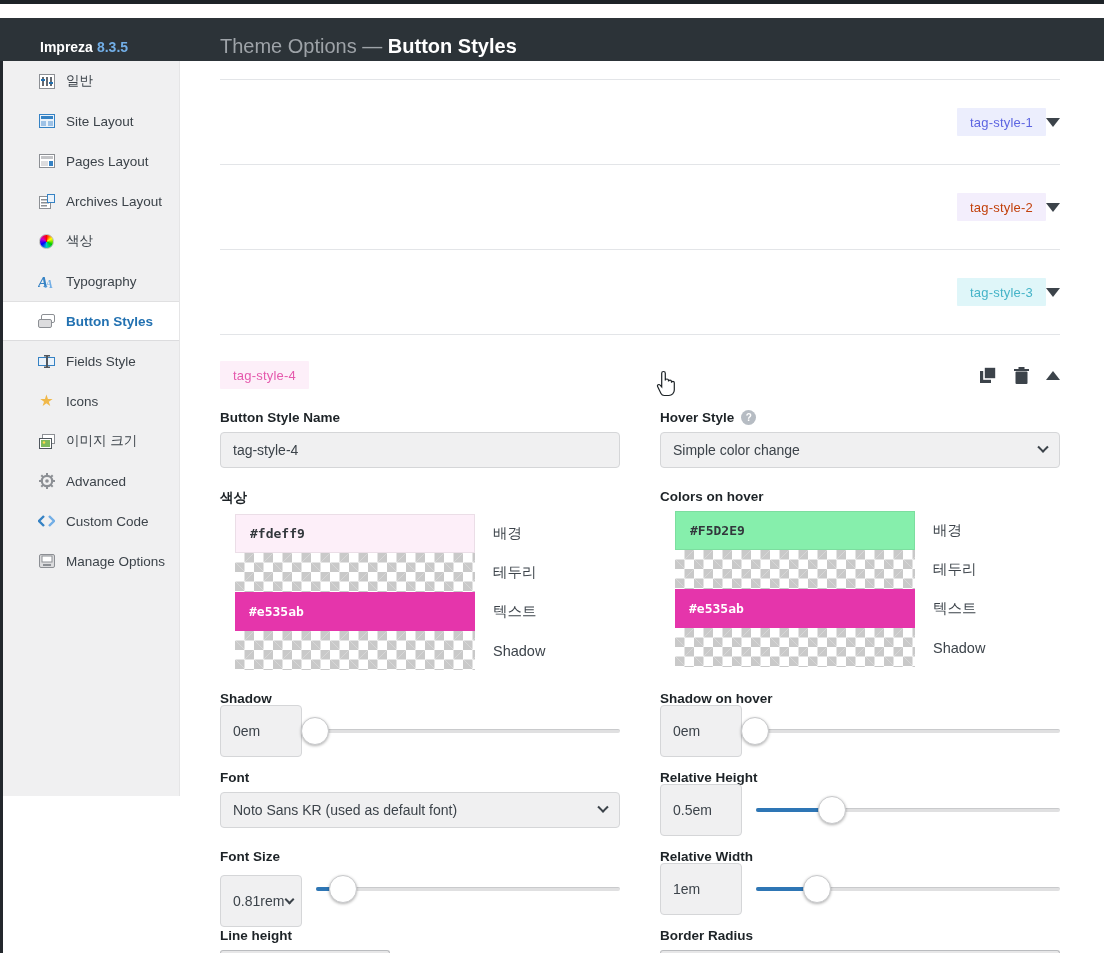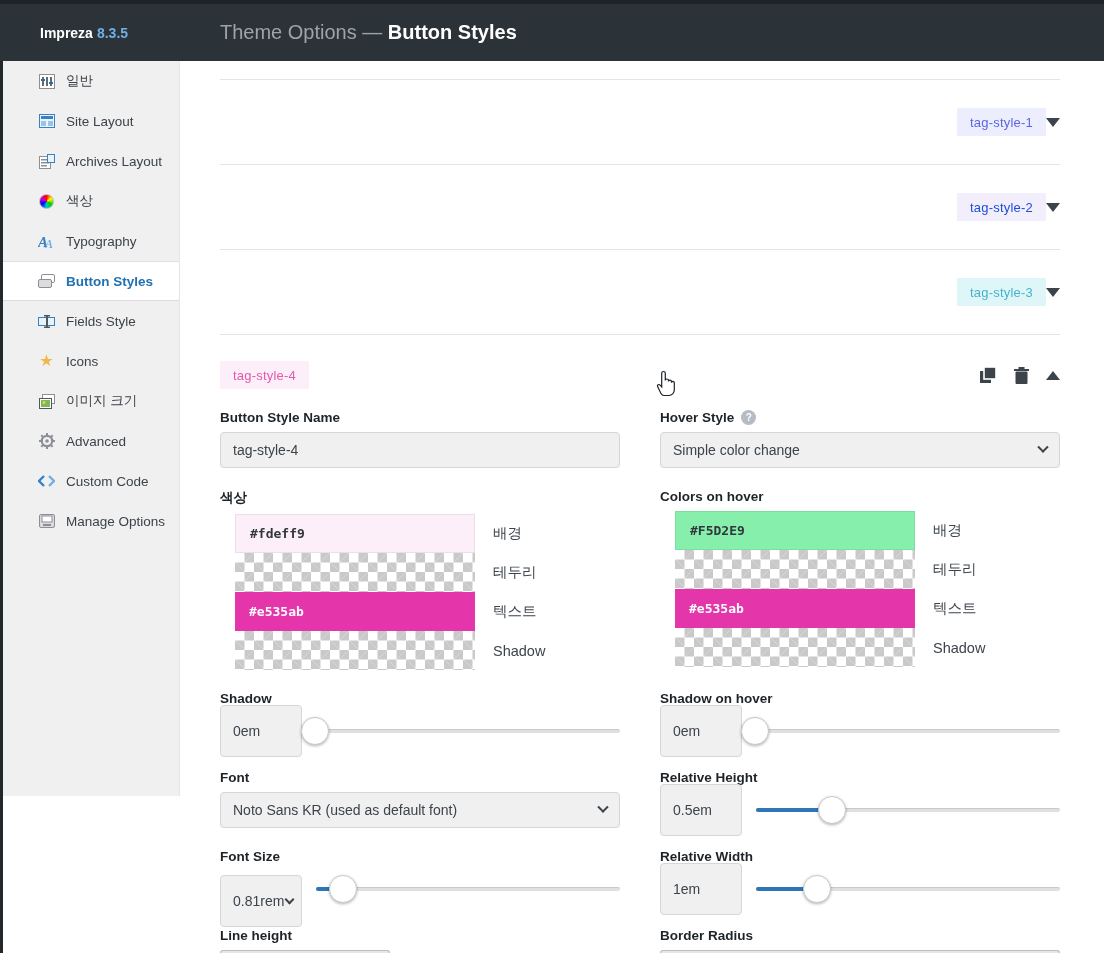--- a/index.html
+++ b/index.html
@@ -3,21 +3,21 @@
 <meta charset="utf-8">
 <style>
   * { margin:0; padding:0; box-sizing:border-box; }
   body { font-family:"Liberation Sans","DejaVu Sans",sans-serif; background:#fff; }
   #page { position:relative; width:1104px; height:953px; overflow:hidden; background:#fff; }
 
   
   .top-strip { position:absolute; left:0; top:0; width:1104px; height:4px; background:#1d2327; }
 
   
-  .header { position:absolute; left:0; top:4px; width:1104px; height:57px; background:#2c3338; display:flex; align-items:center; }
+  .header { position:absolute; left:0; top:18px; width:1104px; height:57px; background:#2c3338; display:flex; align-items:center; }
   .brand { width:180px; padding-left:40px; font-size:14px; font-weight:700; color:#ffffff; white-space:nowrap; }
   .brand .ver { color:#72aee6; font-weight:700; margin-left:4px; }
   .htitle { padding-left:40px; font-size:20px; color:#9ea3a8; white-space:nowrap; }
   .htitle .strong { color:#ffffff; font-weight:700; }
 
   
   .sidebar { position:absolute; left:0; top:61px; width:180px; height:735px; background:#f0f0f1; border-right:1px solid #e5e5e6; }
   .edge { position:absolute; left:0; top:61px; width:3px; height:892px; background:#23282d; }
   .side-item { position:relative; height:40px; display:flex; align-items:center; padding-left:38px; cursor:pointer; }
   .side-item .ic { width:17px; height:17px; margin-right:11px; display:flex; align-items:center; justify-content:center; flex:none; }
@@ -110,20 +110,31 @@
     <div class="side-item">
       <span class="ic">
           <svg width="16" height="14">
             <rect x="0.5" y="0.5" width="15" height="13" fill="#eaf2fa" stroke="#3582c4"></rect>
             <rect x="2" y="2" width="12" height="3" fill="#3582c4"></rect>
             <rect x="2" y="7" width="5" height="5" fill="#9ec2e6"></rect>
             <rect x="9" y="7" width="5" height="5" fill="#9ec2e6"></rect>
           </svg>
         </span>
       <span class="lbl">Site Layout</span>
+    </div>
+    <div class="side-item">
+      <span class="ic">
+          <svg width="16" height="14">
+            <rect x="0.5" y="0.5" width="15" height="13" fill="#fff" stroke="#8c8f94"></rect>
+            <rect x="2" y="2" width="12" height="3" fill="#c3c4c7"></rect>
+            <rect x="2" y="7" width="7" height="5" fill="#dcdcde"></rect>
+            <rect x="10" y="7" width="4" height="5" fill="#3582c4"></rect>
+          </svg>
+        </span>
+      <span class="lbl">Pages Layout</span>
     </div>
     <div class="side-item">
       <span class="ic">
           <svg width="16" height="15">
             <rect x="0.5" y="2.5" width="11" height="12" fill="#fff" stroke="#8c8f94"></rect>
             <rect x="2" y="5" width="8" height="1.5" fill="#8c8f94"></rect>
             <rect x="2" y="8" width="8" height="1.5" fill="#8c8f94"></rect>
             <rect x="2" y="11" width="6" height="1.5" fill="#8c8f94"></rect>
             <rect x="8.5" y="0.5" width="7" height="8" fill="#eaf2fa" stroke="#3582c4"></rect>
           </svg>
@@ -225,21 +236,21 @@
 
   <div class="content">
     <div class="top-divider"></div>
 
     <div class="acc-row">
       <span class="tag" style="background:#eceefd;color:#5d65e1">tag-style-1</span>
       <span class="tri-down"></span>
     </div>
 
     <div class="acc-row">
-      <span class="tag" style="background:#f3eefc;color:#1d4ed8">tag-style-2</span>
+      <span class="tag" style="background:#f3eefc;color:#c2410c">tag-style-2</span>
       <span class="tri-down"></span>
     </div>
 
     <div class="acc-row">
       <span class="tag" style="background:#dff6f9;color:#46b4c8">tag-style-3</span>
       <span class="tri-down"></span>
     </div>
 
     <div class="exp-head">
       <span class="tag" style="background:#fdeff9;color:#e559ad">tag-style-4</span>

